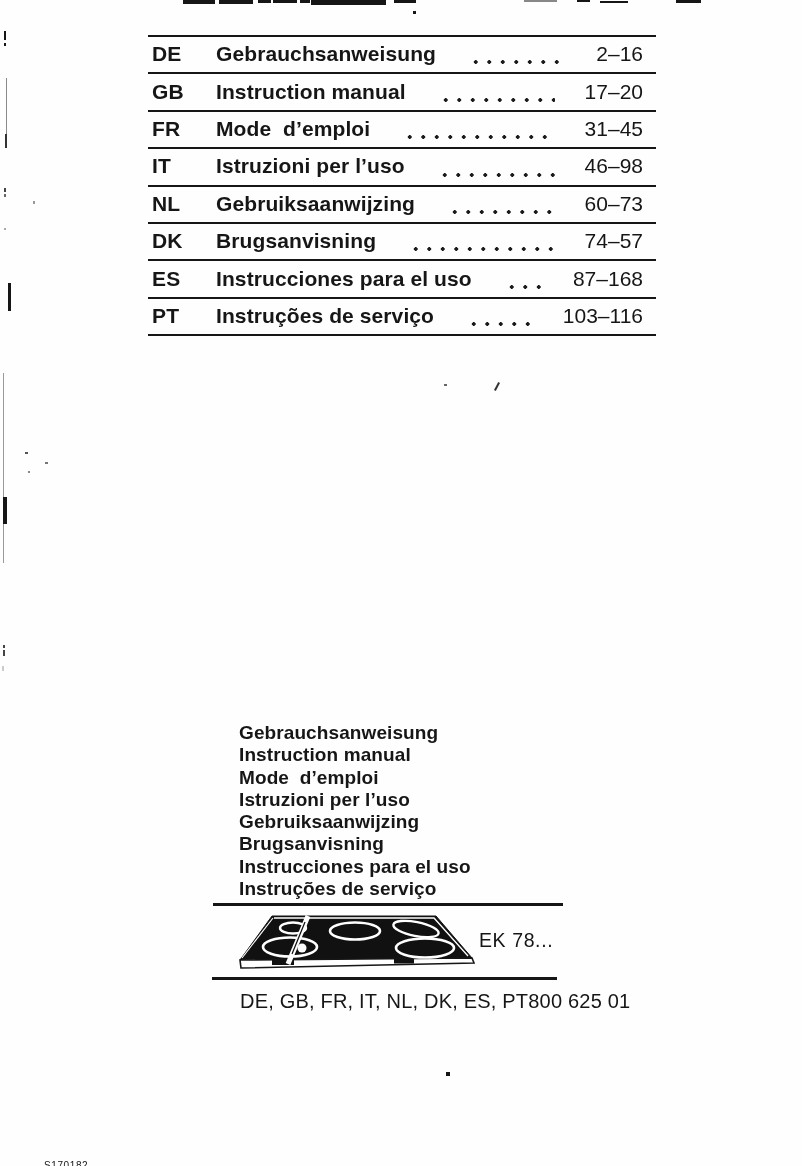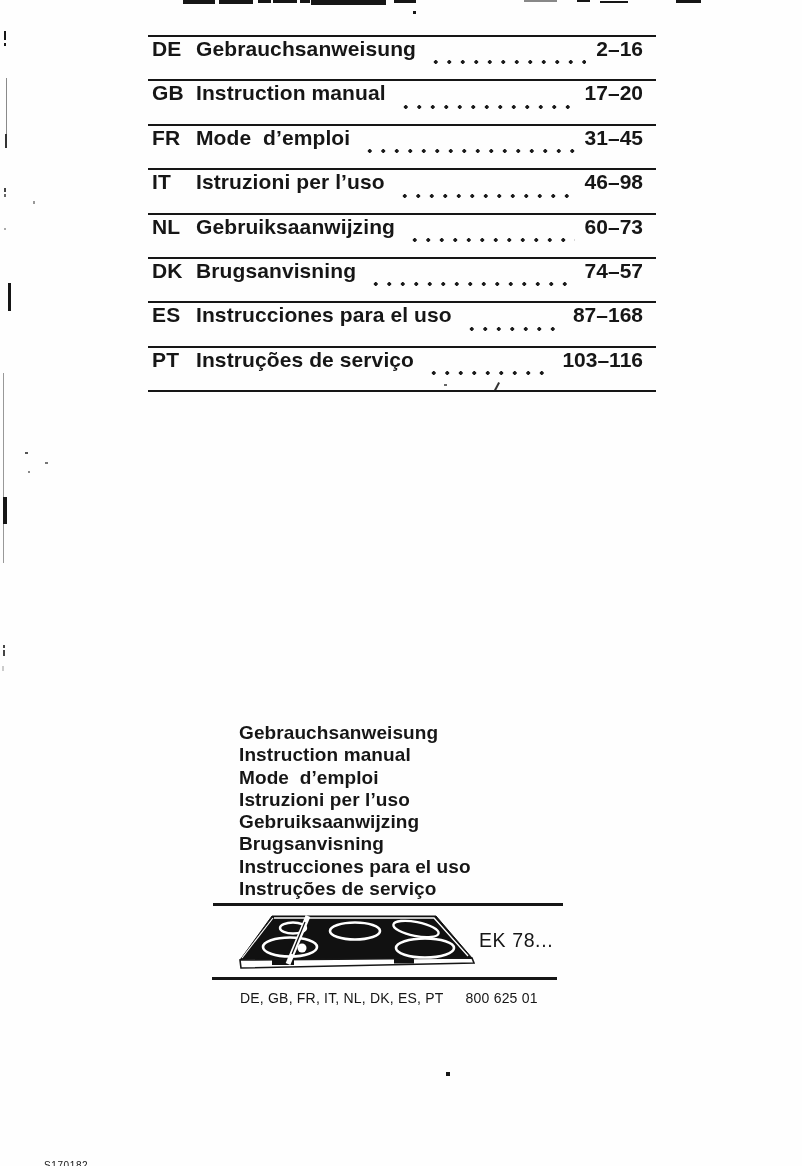--- a/index.html
+++ b/index.html
@@ -5,38 +5,38 @@
   html,body{margin:0;padding:0;background:#ffffff;}
   .page{
     position:relative;width:802px;height:1166px;background:#fefefe;
     font-family:"Liberation Sans","DejaVu Sans",sans-serif;color:#161616;
     overflow:hidden;
   }
   
   .a{position:absolute;display:block;background:#161616;}
   
   .toc{position:absolute;left:148px;top:35px;width:508px;border-top:2px solid #161616;}
-  .toc-row{display:flex;height:34.4px;border-bottom:2px solid #161616;padding:0 13px 8px 4px;}
+  .toc-row{display:flex;align-items:center;height:34.4px;border-bottom:2px solid #161616;padding:0 13px 1px 4px;gap:20px;}
   .toc-code{width:44px;font-weight:700;font-size:21px;letter-spacing:0.2px;}
   .toc-title{font-weight:700;font-size:21px;white-space:pre;letter-spacing:0.1px;}
   .dots{
     flex:1;height:6px;align-self:flex-end;margin:0 10px 6px 13px;
     background-image:radial-gradient(circle,#1a1a1a 1.6px,rgba(0,0,0,0) 2.1px);
     background-size:13.5px 6px;background-repeat:repeat-x;background-position:left center;
   }
-  .toc-pages{font-weight:700;font-size:21px;text-align:right;white-space:pre;}
+  .toc-pages{font-weight:400;font-size:21px;text-align:right;white-space:pre;}
   
   .titles{position:absolute;left:239px;top:722px;}
   .title-line{font-size:19px;font-weight:700;line-height:22.3px;white-space:pre;letter-spacing:0.1px;}
   
   .rule-a{position:absolute;left:213px;top:903px;width:350px;height:2.5px;background:#161616;}
   .rule-b{position:absolute;left:212px;top:977px;width:345px;height:3px;background:#161616;}
   .cooktop{position:absolute;left:232px;top:910px;}
   .model{position:absolute;left:479px;top:929px;font-size:19.5px;font-weight:400;letter-spacing:0.6px;white-space:pre;}
-  .langs{position:absolute;left:240px;top:990px;display:flex;gap:22px;font-size:14px;font-weight:400;letter-spacing:0.2px;white-space:pre;}
+  .langs{position:absolute;left:240px;top:990px;display:flex;font-size:20px;font-weight:400;letter-spacing:0.2px;white-space:pre;}
   
   .footer-code{position:absolute;left:44px;top:1160px;font-size:10px;letter-spacing:0.6px;}
 </style>
 </head>
 <body>
 
 <div class="page">
 
   <i class="a" style="left:183px;top:0;width:32px;height:4px;"></i>
   <i class="a" style="left:219px;top:0;width:34px;height:4px;"></i>

